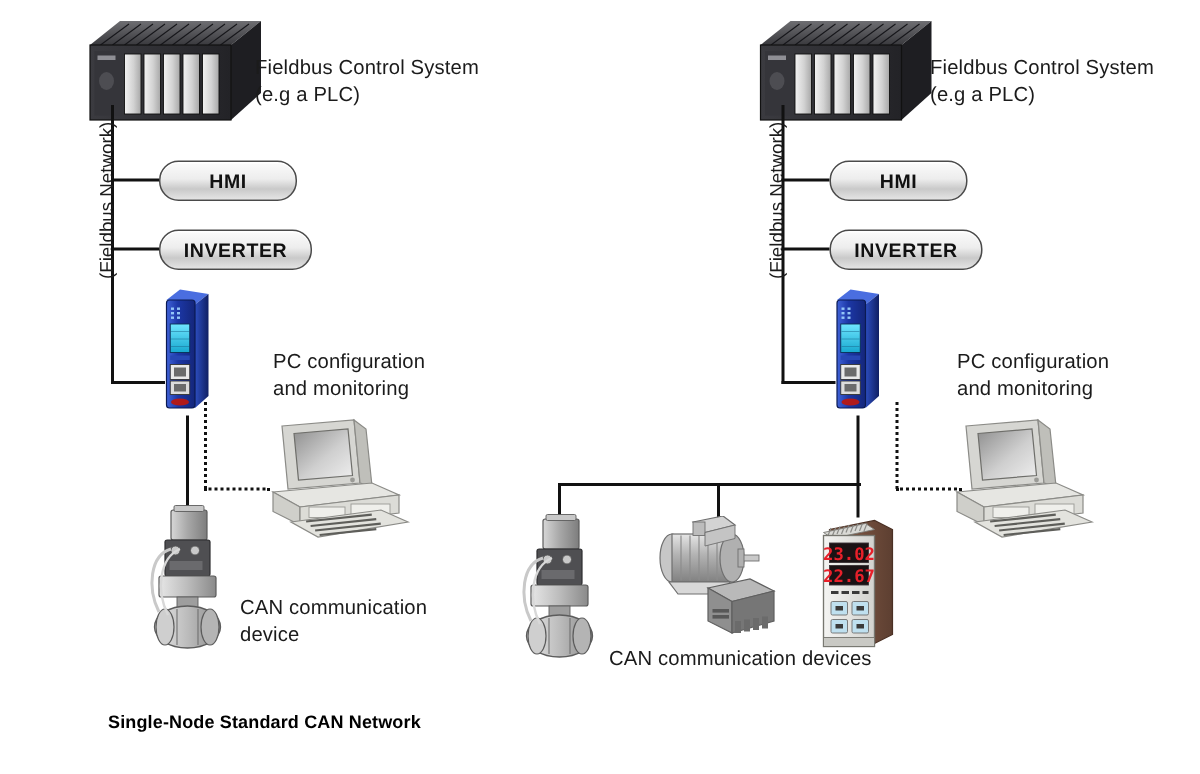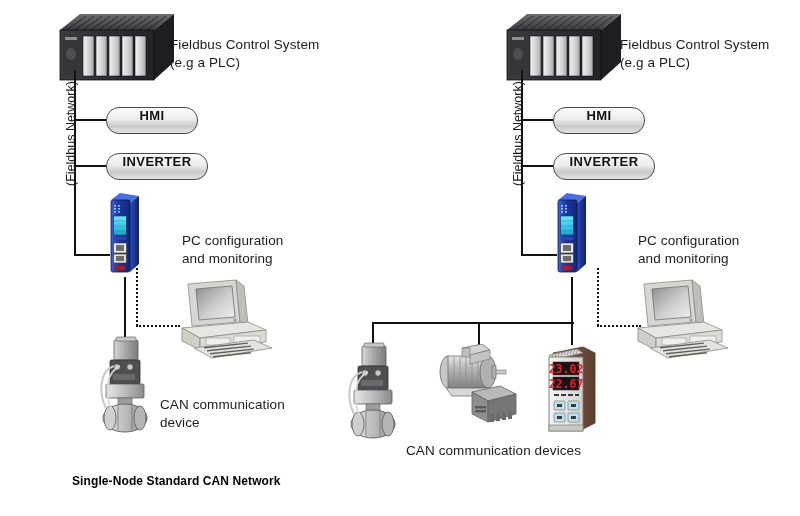--- a/index.html
+++ b/index.html
@@ -63,21 +63,21 @@
     border-top: 2px dotted #111111;
   }
 
   
   .pill {
     border: 1.5px solid #4a4a4a;
     border-radius: 13px;
     background: linear-gradient(to bottom, #fbfbfb 0%, #ededed 45%, #c9c9c9 72%, #e4e4e4 100%);
     box-shadow: inset 0 1px 0 #ffffff;
     display: flex;
-    align-items: flex-start;
+    align-items: center;
     justify-content: center;
     font-size: 13px;
     font-weight: bold;
     color: #111111;
     letter-spacing: 0.4px;
   }
 
   
   .plc { width: 118px; height: 74px; }
 
@@ -566,17 +566,17 @@
         <g fill="#3b3b3b">
           <rect x="14" y="59" width="5" height="3"></rect>
             <rect x="28" y="59" width="5" height="3"></rect>
           <rect x="14" y="71" width="5" height="3"></rect>
             <rect x="28" y="71" width="5" height="3"></rect>
         </g>
         <rect x="6" y="80" width="34" height="6" fill="#c9c9c4" stroke="#76766f" stroke-width="0.6"></rect>
       </svg>
     </div>
 
-    <div class="abs label" style="left:406px;top:430px;width:250px;margin-top:12px;">CAN communication devices</div>
+    <div class="abs label" style="left:406px;top:430px;width:250px;">CAN communication devices</div>
 
   </div>
 
 </div>
 
 </body></html>

